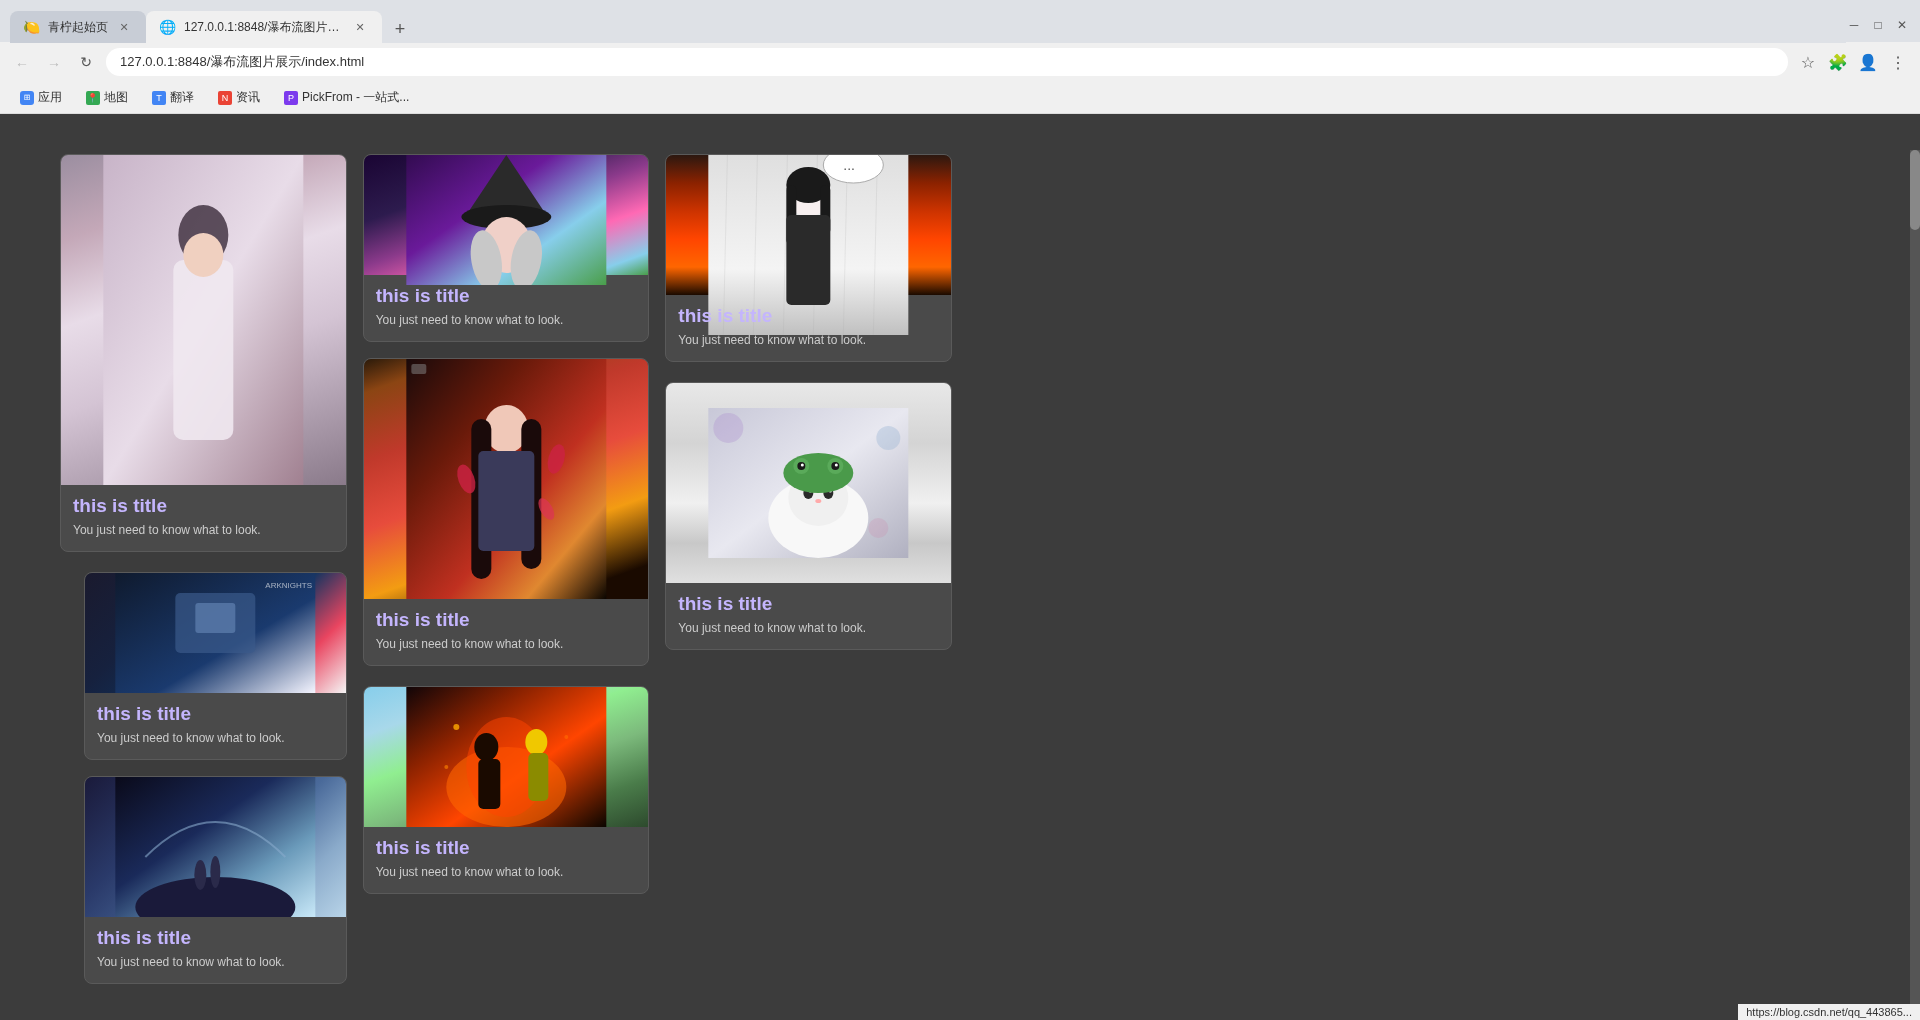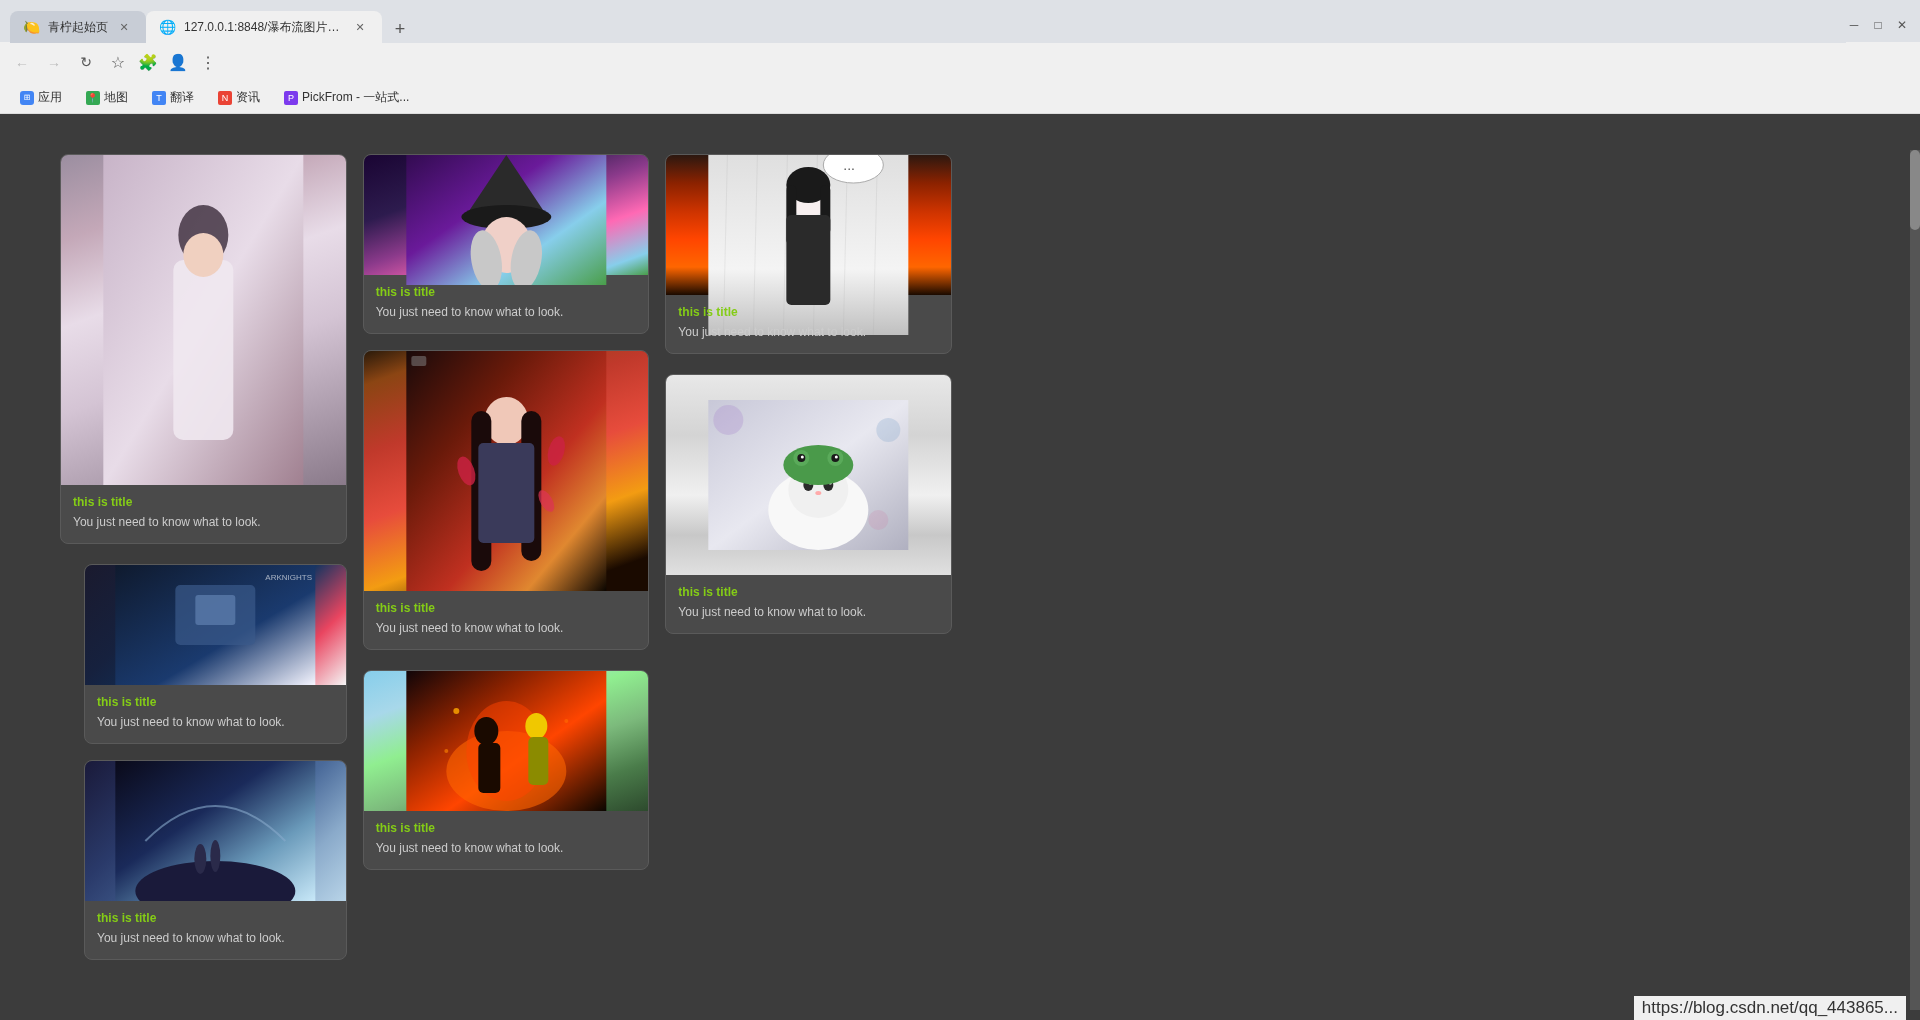--- a/index.html
+++ b/index.html
@@ -195,23 +195,23 @@
       align-items: center;
       justify-content: center;
       font-size: 30px;
       color: #888;
       background: #555;
     }
     .card-body {
       padding: 10px 12px 12px;
     }
     .card-title {
-      font-size: 12px;
+      font-size: 19px;
       font-weight: bold;
-      color: #84cc16;
+      color: #c4b5fd;
       margin-bottom: 4px;
     }
     .card-desc {
       font-size: 12px;
       color: #ccc;
       line-height: 1.5;
     }
 
     
     .img-1 { height: 330px; background: linear-gradient(160deg, #9b8ea0 0%, #c4a8b8 20%, #e8dce8 40%, #d4c4d4 60%, #8a7a8a 100%); }
@@ -238,24 +238,24 @@
       background: #888;
       border-radius: 5px;
       position: absolute;
       top: 0;
     }
 
     
     .status-bar-url {
       position: fixed;
       bottom: 0;
-      right: 14px;
+      right: 0;
       background: #f0f0f0;
       padding: 2px 8px;
-      font-size: 17px;
+      font-size: 11px;
       color: #333;
     }
 
     
     .bm-apps { background: #4285f4; color: white; font-size: 8px; border-radius: 3px; }
     .bm-map { background: #34a853; color: white; }
     .bm-translate { background: #4285f4; color: white; }
     .bm-news { background: #ea4335; color: white; }
     .bm-pickfrom { background: #7c3aed; color: white; }
   </style>
@@ -284,20 +284,21 @@
       <div class="win-btn">─</div>
       <div class="win-btn">□</div>
       <div class="win-btn">✕</div>
     </div>
   </div>
 
   <div class="address-bar-row">
     <div class="nav-btn disabled">←</div>
     <div class="nav-btn disabled">→</div>
     <div class="nav-btn">↻</div>
+    <input class="address-input" type="text" value="127.0.0.1:8848/瀑布流图片展示/index.html" style="">
     <div class="toolbar-icons">
       <div class="toolbar-icon">☆</div>
       <div class="toolbar-icon">🧩</div>
       <div class="toolbar-icon">👤</div>
       <div class="toolbar-icon">⋮</div>
     </div>
   </div>
 
   <div class="bookmarks-bar">
     <div class="bookmark-item">

